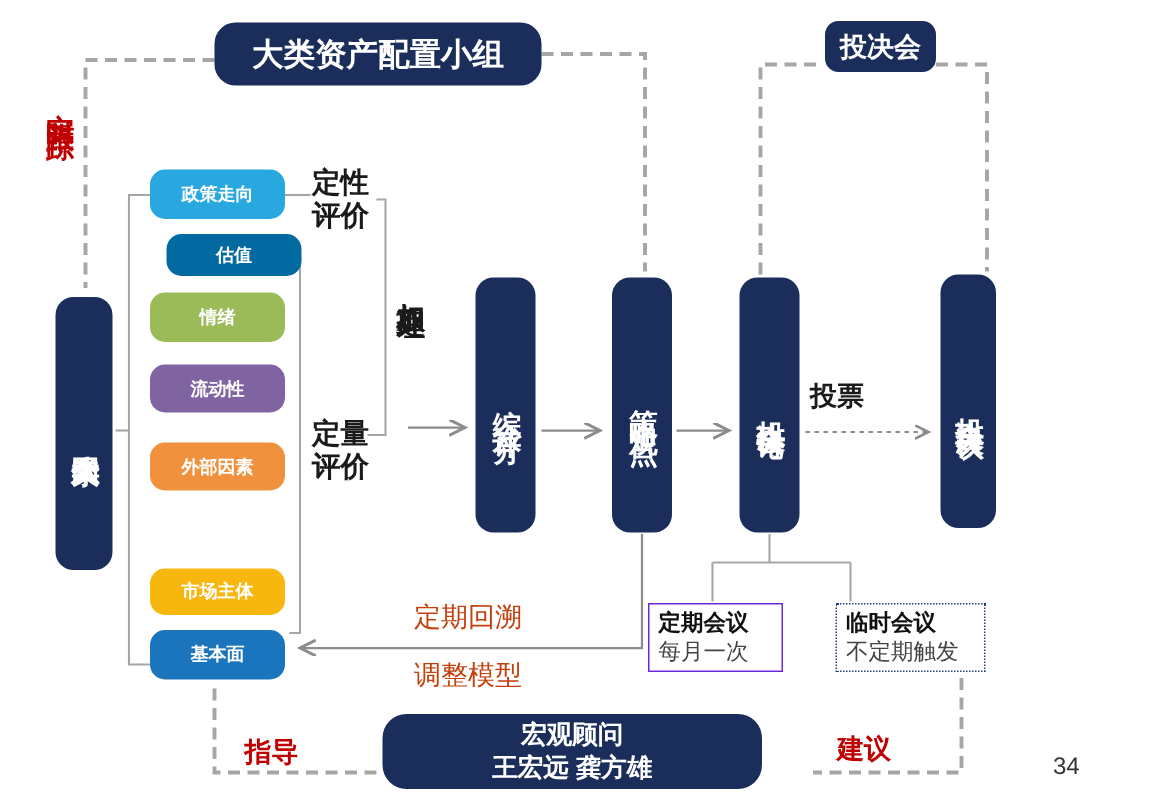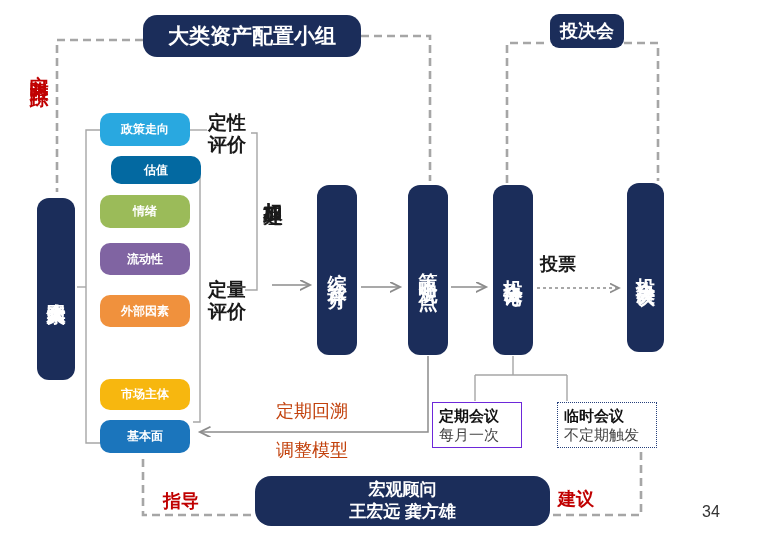--- a/index.html
+++ b/index.html
@@ -21,21 +21,21 @@
   .group-pill{left:143px;top:15px;width:218px;height:42px;border-radius:14px;font-size:21px;}
   .committee-pill{left:550px;top:14px;width:74px;height:34px;border-radius:9px;font-size:18px;}
   .source-pill{left:37px;top:198px;width:38px;height:182px;border-radius:12px;font-size:19px;}
   .stage{top:185px;width:40px;height:170px;border-radius:12px;font-size:19px;}
   .tracking{left:22px;top:60px;width:30px;height:110px;color:#C00000;font-weight:bold;
             font-size:19px;z-index:2;position:absolute;letter-spacing:4px;}
   .weighting{left:254px;top:186px;width:30px;height:96px;letter-spacing:2px;}
   .f0{top:113px;height:33px;} .f1{top:156px;height:28px;} .f2{top:195px;height:33px;}
   .f3{top:243px;height:32px;} .f4{top:295px;height:32px;} .f5{top:335px;height:32px;}
   .f6{top:379px;height:31px;} .f7{top:420px;height:33px;}
-  .advisor-pill{left:255px;top:476px;width:295px;height:50px;border-radius:16px;
+  .advisor-pill{left:255px;top:476px;width:253px;height:50px;border-radius:16px;
                 font-size:17px;line-height:22px;flex-direction:column;}
   .pagenum{left:702px;top:503px;font-size:16px;color:#333;position:absolute;z-index:2;}
 </style>
 </head>
 <body>
 
 <div class="canvas">
 
   <svg class="wires" width="769" height="537" viewBox="0 0 769 537">
     <defs>

